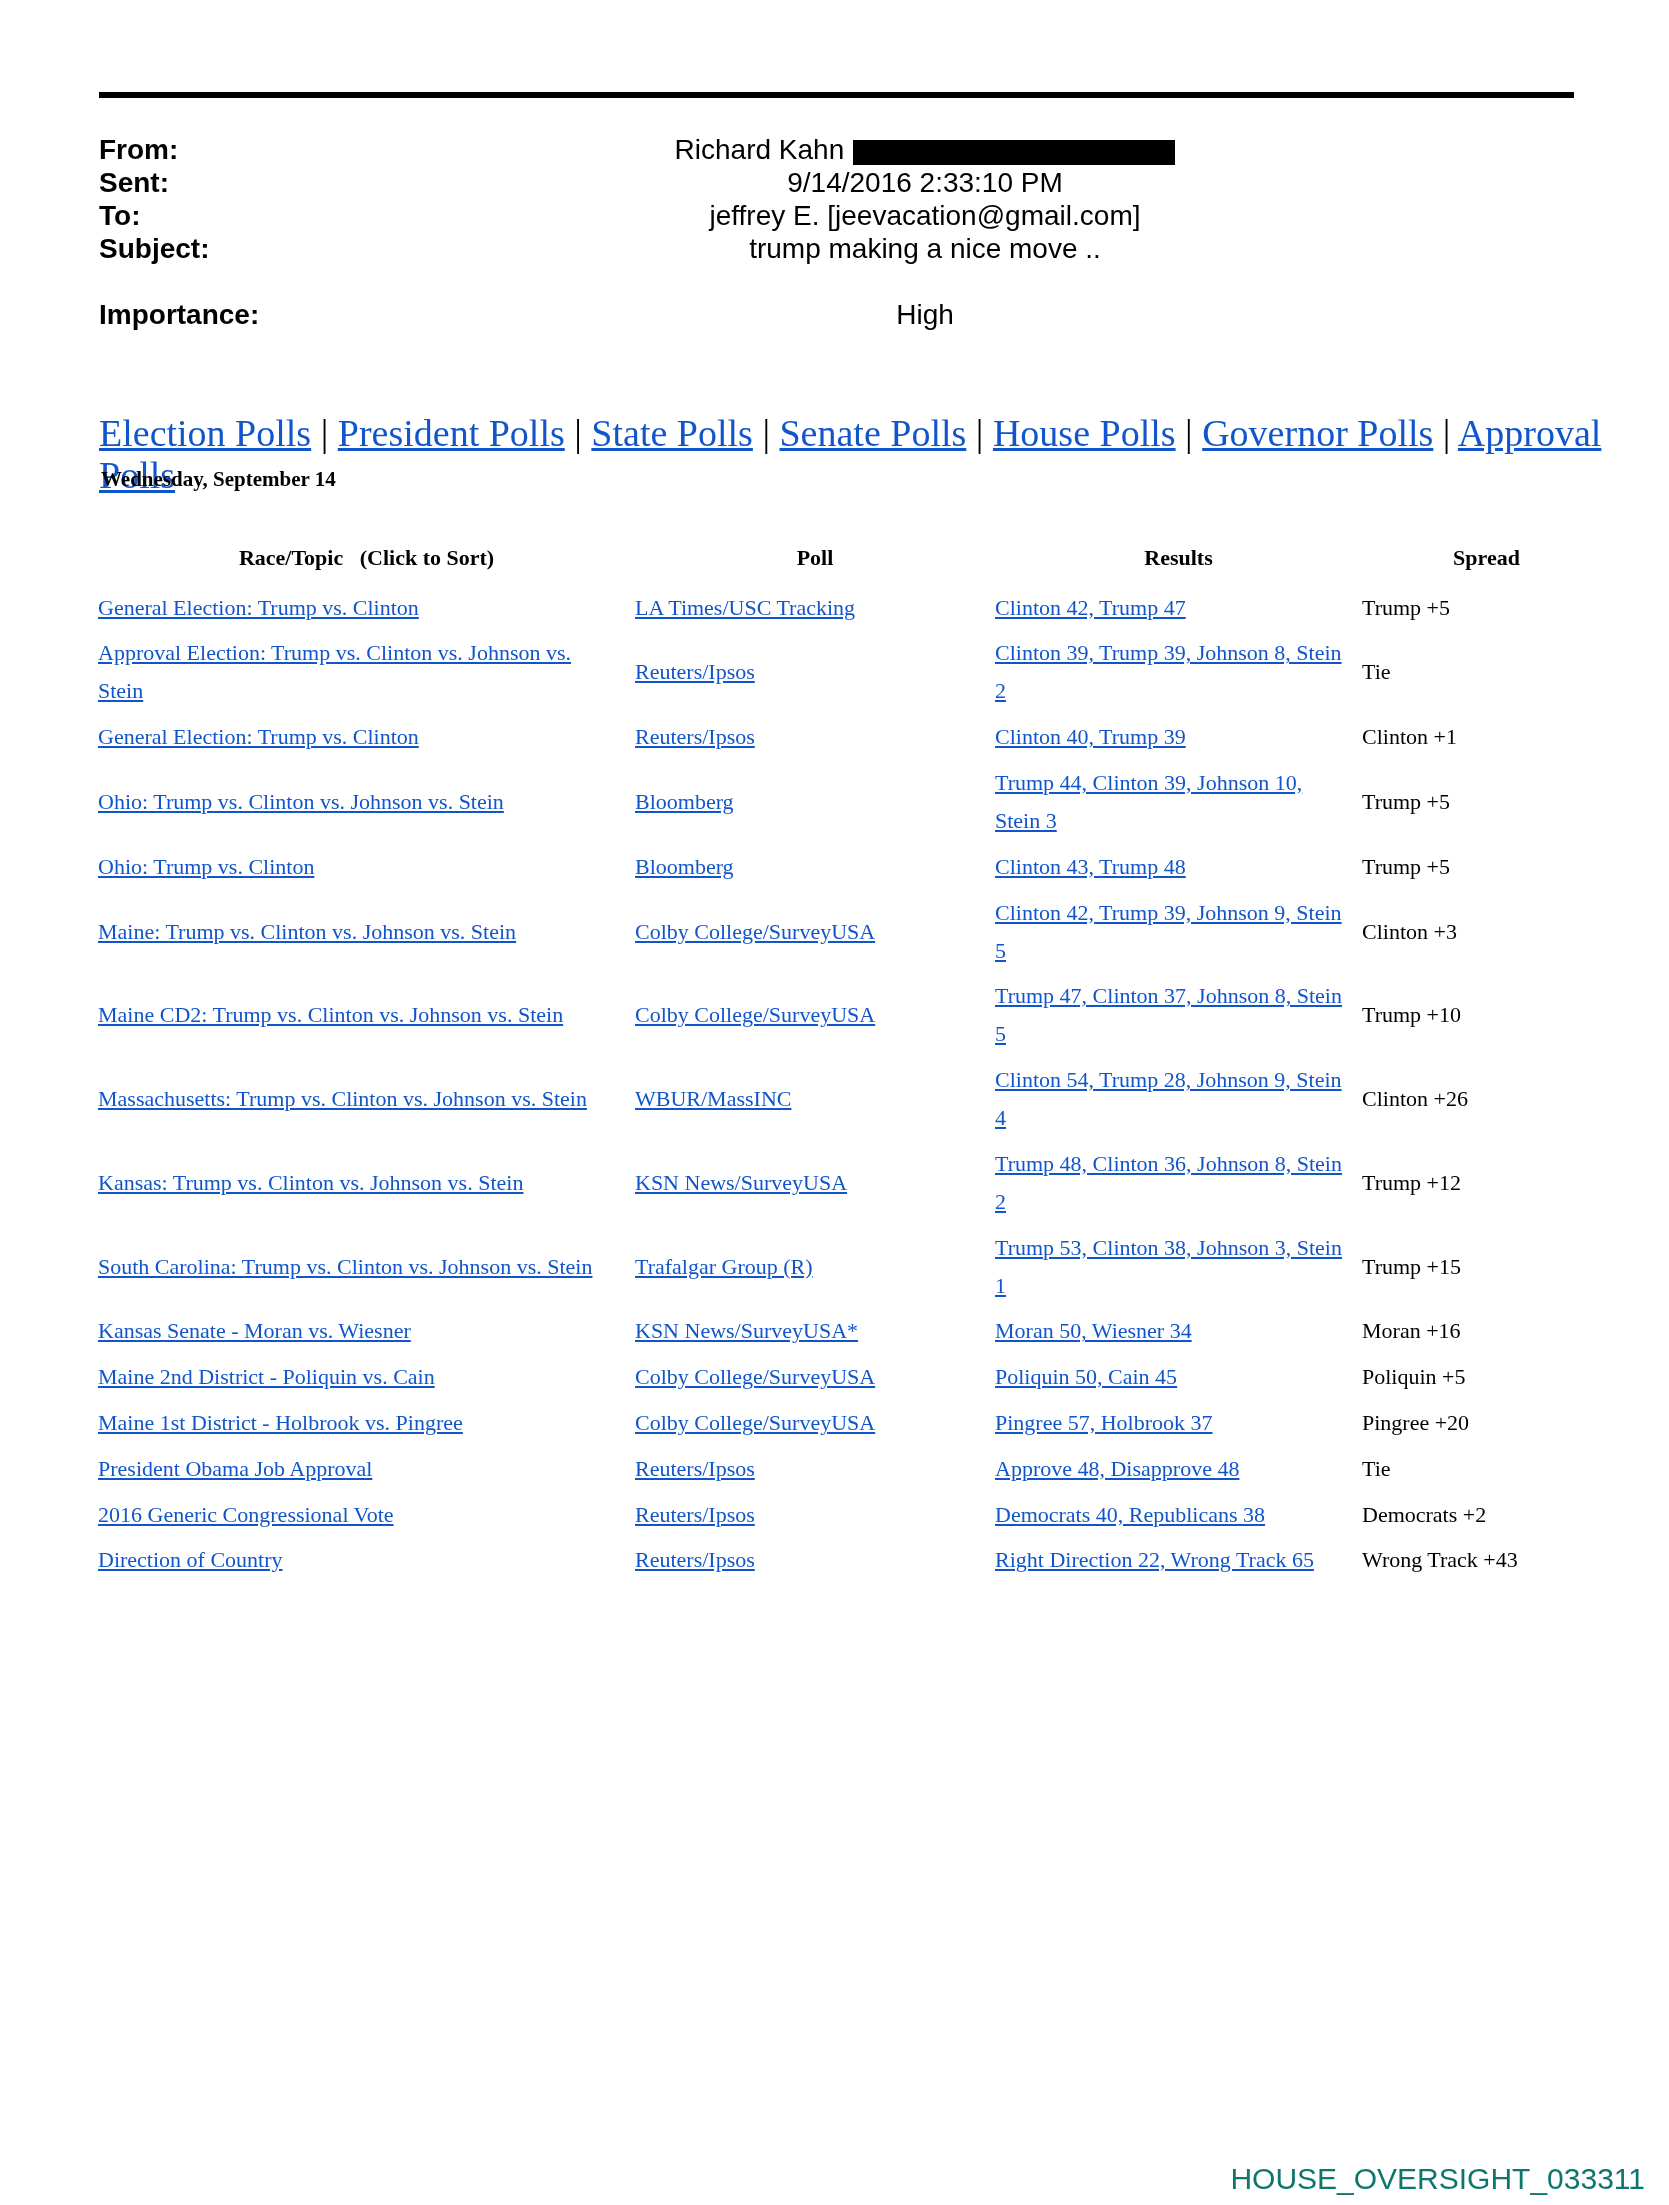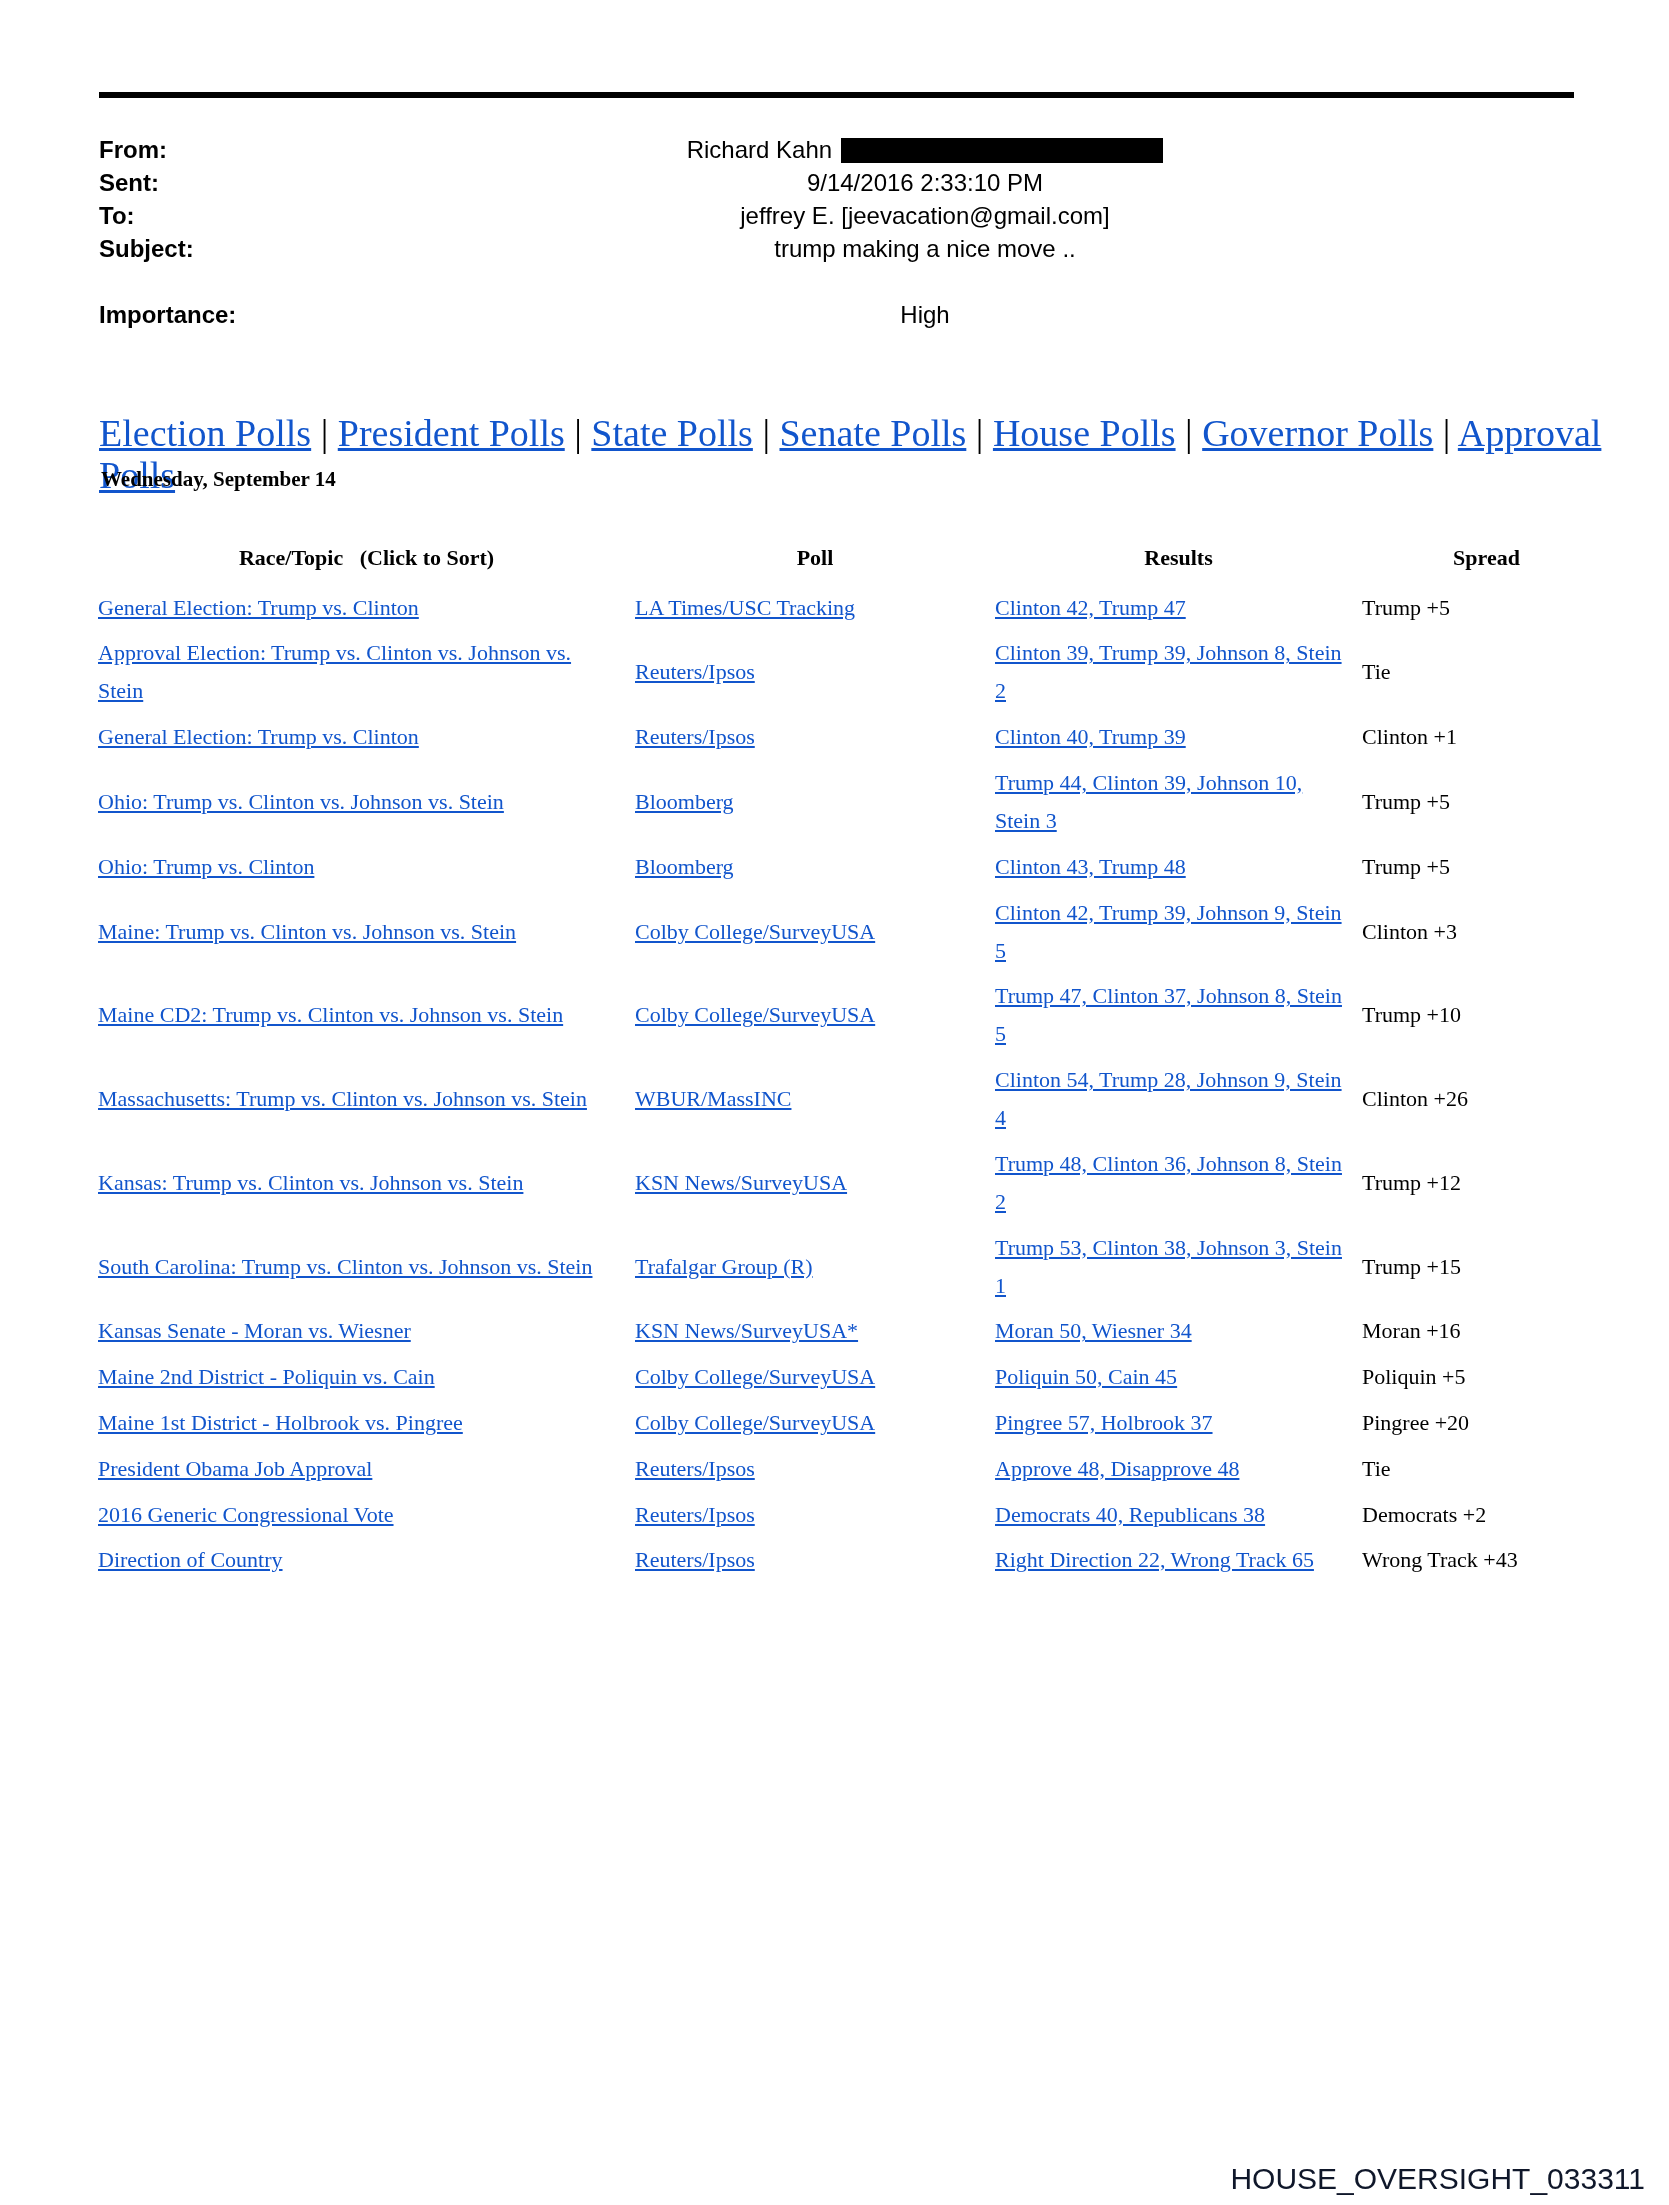--- a/index.html
+++ b/index.html
@@ -19,21 +19,21 @@
     position: absolute;
     left: 99px; top: 92px;
     width: 1475px; height: 5.9px;
     background: #000000;
   }
 
   .email-header {
     position: absolute;
     left: 99px; top: 133px;
     font-family: "Liberation Sans", sans-serif;
-    font-size: 24px;
+    font-size: 28px;
     line-height: 33px;
     width: 1475px;
   }
   .hrow { display: flex; }
   .hlabel { width: 177px; flex: none; font-weight: bold; }
   .hvalue { flex: 1; text-align: center; }
   .importance-row { margin-top: 33px; }
   .redaction {
     display: inline-block;
     width: 322px; height: 25px;
@@ -86,21 +86,21 @@
   td.col-race { padding-right: 19.6px; }
   td.col-poll { padding-right: 33px; }
   td.col-results { padding-right: 19.6px; }
   td.col-spread { padding-right: 6.5px; }
 
   .footer {
     position: absolute;
     right: 24px; bottom: 9.2px;
     font-family: "Liberation Sans", sans-serif;
     font-size: 30px;
-    color: #0f172a;
+    color: #0f766e;
   }
 </style>
 </head>
 <body>
 
 <div class="page">
 
   <div class="top-rule"></div>
 
   <div class="email-header">

